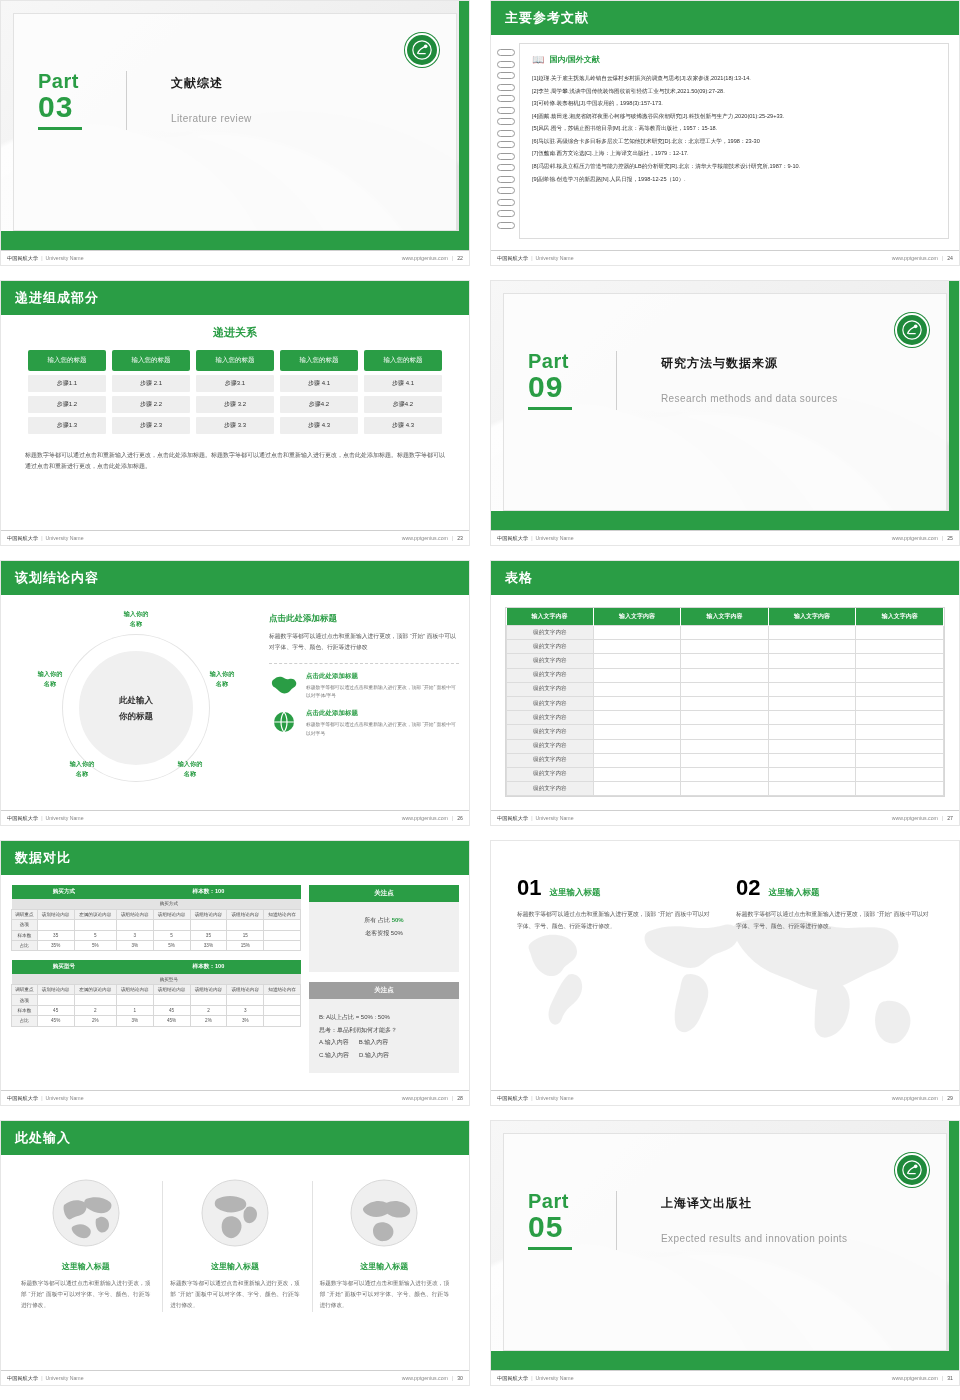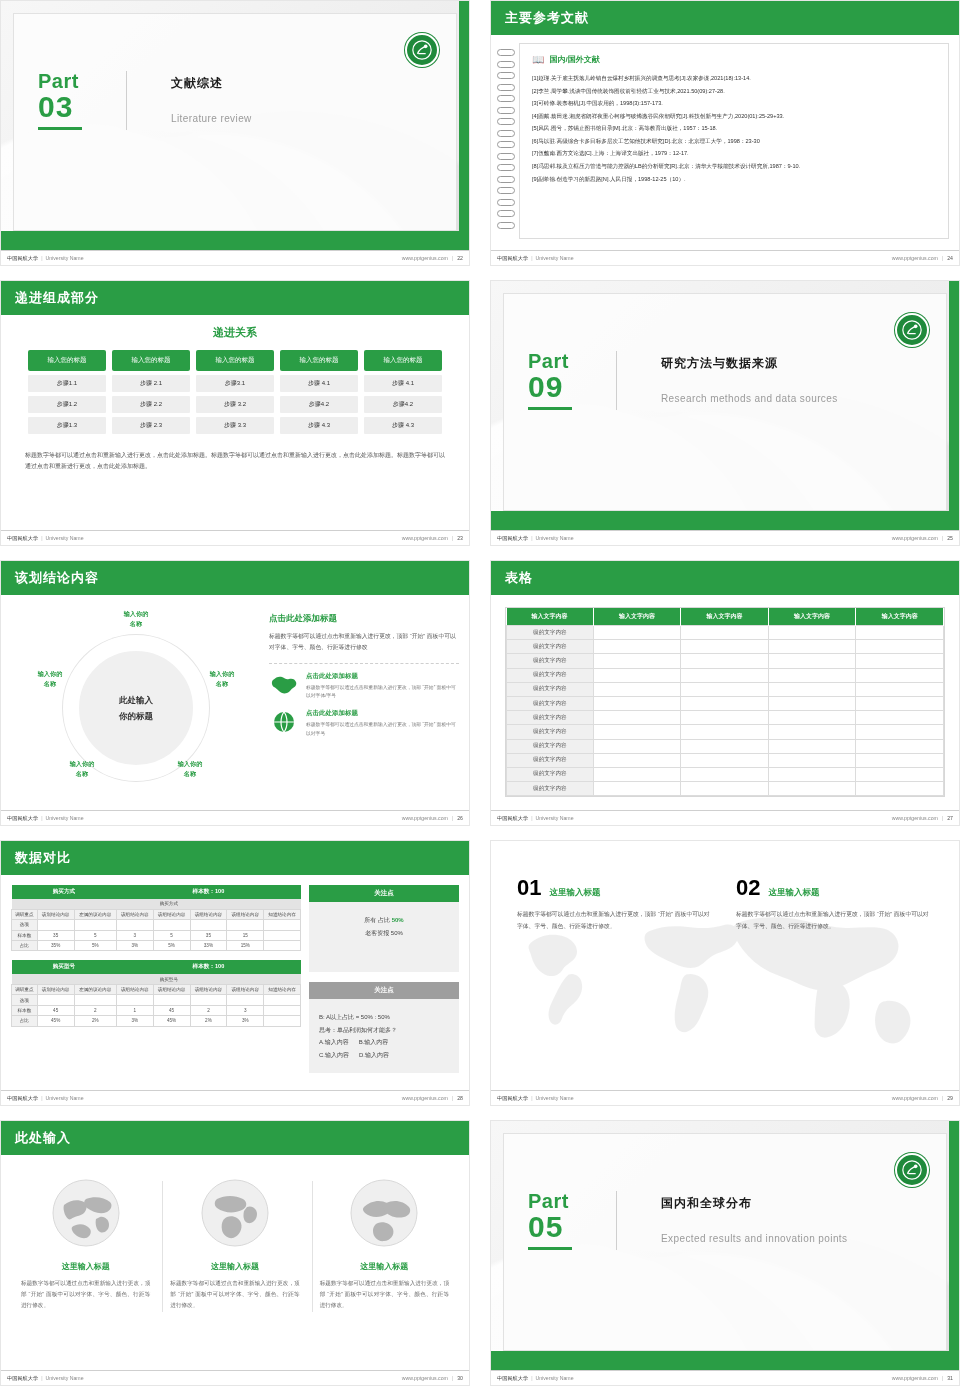--- a/index.html
+++ b/index.html
@@ -843,21 +843,21 @@
         </svg>
       </div>
       <div class="cover-content">
         <div class="part-no">
           <div class="word">Part</div>
           <div class="num">05</div>
           <div class="rule"></div>
         </div>
         <div class="divider-v"></div>
         <div class="part-title">
-          <div class="cn">国内和全球分布</div>
+          <div class="cn">上海译文出版社</div>
           <div class="en">Expected results and innovation points</div>
         </div>
       </div>
       <div class="greenbar-right"></div>
       <div class="greenbar-bottom"></div>
     </div>
     <div class="footer">
       <div class="left">
         <span class="uni">中国民航大学</span>
         <span class="sep">|</span>

